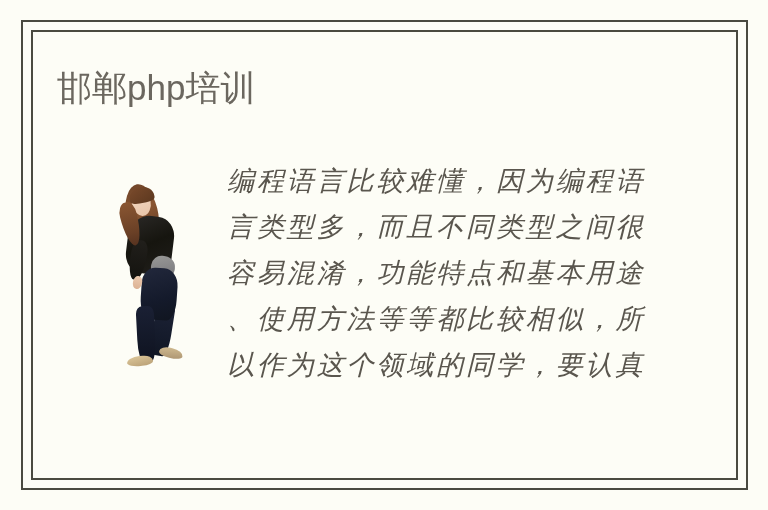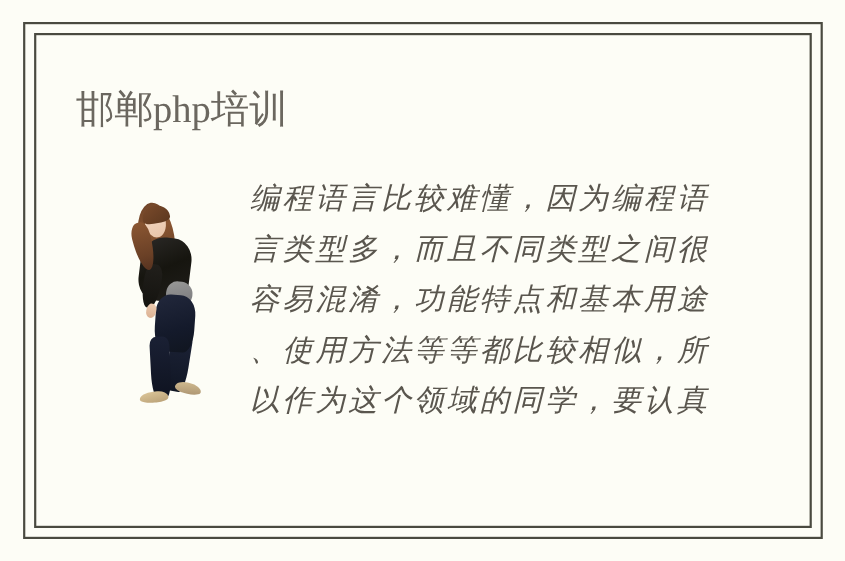--- a/index.html
+++ b/index.html
@@ -48,22 +48,22 @@
   .page-title {
     position: absolute;
     left: 57px;
     top: 66px;
     font-size: 35px;
     line-height: 44px;
     letter-spacing: 0px;
     color: #6b675f;
     font-weight: 400;
     white-space: nowrap;
-    margin: 12px;
-    font-family: Liberation Serif, serif;
+    margin: 0;
+    font-family: Liberation Sans, sans-serif;
   }
 
   
   .content {
     position: absolute;
     left: 31px;
     top: 150px;
     width: 707px;
     height: 260px;
   }

